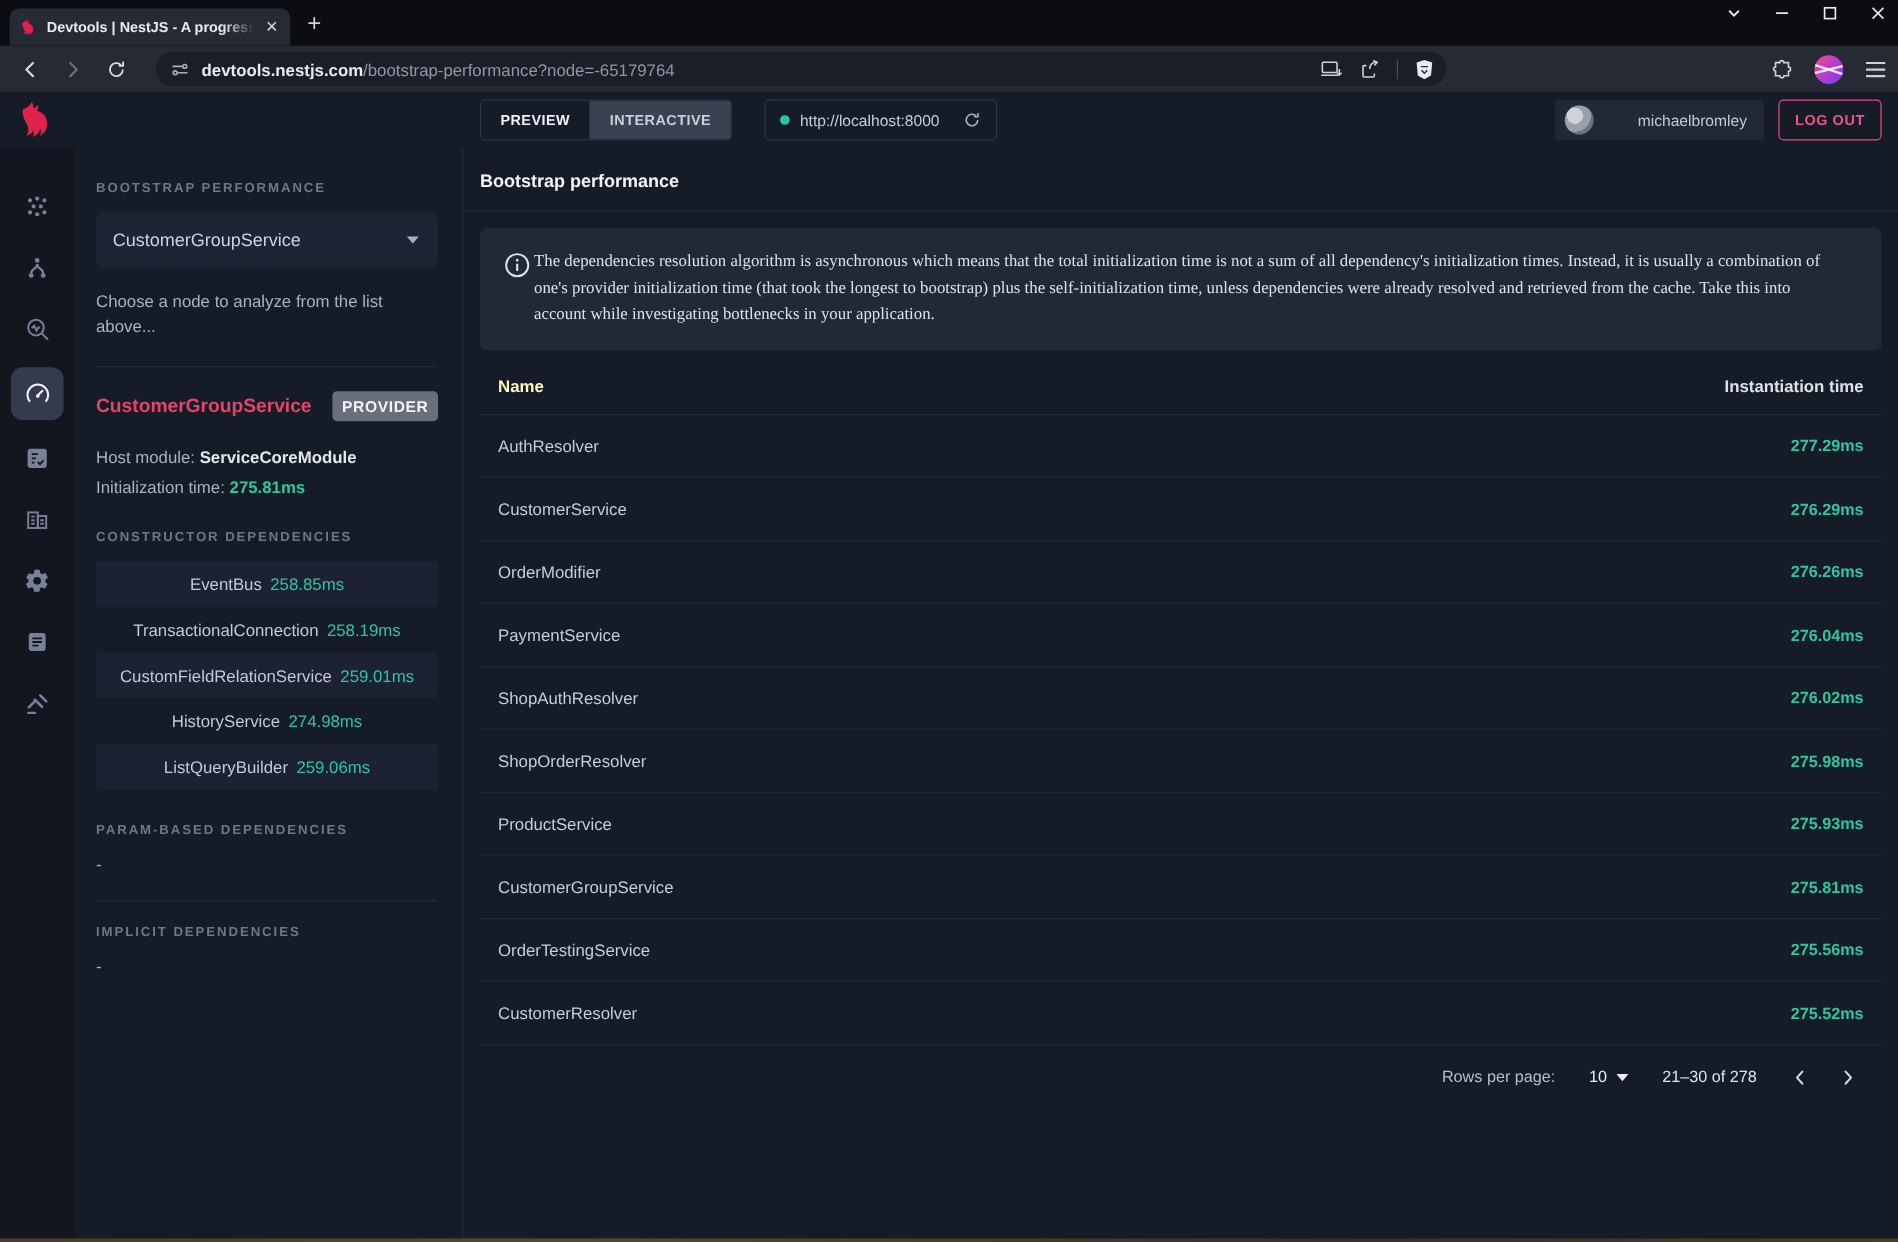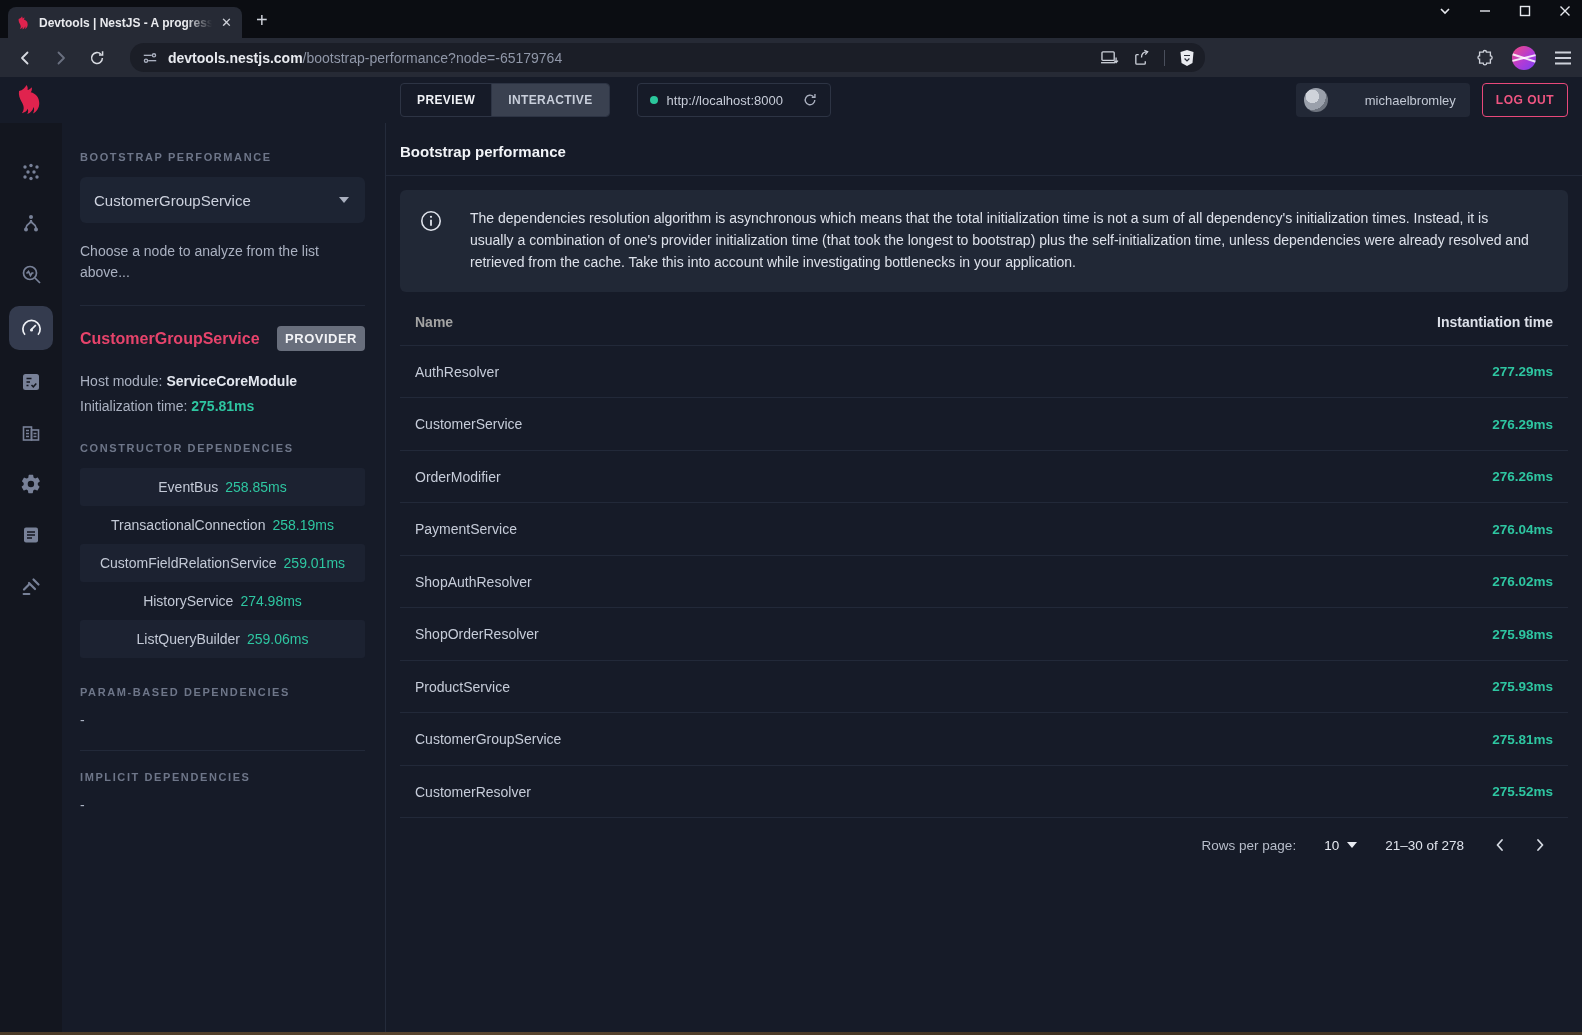--- a/index.html
+++ b/index.html
@@ -72,26 +72,26 @@
   .dep-item { height:38px; display:flex; align-items:center; padding:0 10px; font-size:14px; color:#c3c9d6; border-radius:3px; white-space:nowrap;justify-content:center; }
   .dep-item:nth-child(odd) { background:#1c2231; }
   .dep-time { color:#2ec6a1; font-weight:400; margin-left:7px; }
   .empty-dash { font-size:14px; color:#aab1c1; margin-top:2px; }
 
   
   .main { flex:1; display:flex; flex-direction:column; min-width:0; }
   .main-title-row { padding:20px 14px 14px; border-bottom:1px solid #222939; }
   .main-title { font-size:15px; font-weight:700; color:#f2f4f8; }
   .main-inner { padding:14px 14px 0; }
-  .info-box { background:#212836; border-radius:6px; display:flex; gap:28px; padding:18px 20px; align-items:flex-start; }
+  .info-box { background:#212836; border-radius:6px; display:flex; gap:3px; padding:18px 20px; align-items:flex-start;font-family:Liberation Serif, serif; }
   .info-icon { flex:0 0 auto; color:#dfe3ec; margin-top:2px; }
   .info-text { font-size:14px; color:#dde1ea; line-height:1.57; padding-right:14px; }
   .perf-table { margin-top:8px; }
   .t-head { display:flex; align-items:center; height:46px; border-bottom:1px solid #222939; padding:0 15px; }
-  .t-col-name { flex:1; font-size:14px; font-weight:700; color:#a3a3a3; }
+  .t-col-name { flex:1; font-size:14px; font-weight:700; color:#fef9c3; }
   .t-col-time { font-size:14px; font-weight:700; color:#dce0e9; }
   .t-row { display:flex; align-items:center; height:52.5px; border-bottom:1px solid #222939; padding:0 15px; }
   .t-row-name { flex:1; font-size:14px; color:#c6ccd9; }
   .t-row-time { font-size:13.5px; font-weight:700; color:#2ec6a1; }
   .t-pagination { display:flex; align-items:center; justify-content:flex-end; height:54px; padding-right:20px; gap:28px; }
   .pg-label { font-size:13.5px; color:#b7bdca; }
   .pg-size { display:flex; align-items:center; gap:8px; font-size:13.5px; color:#e8ebf2; }
   .pg-range { font-size:13.5px; color:#dfe3ec; }
   .pg-nav { display:flex; align-items:center; gap:24px; color:#d3d8e1; }
 
@@ -450,20 +450,24 @@
                 </div>
               <div class="t-row">
                   <span class="t-row-name">ProductService</span>
                   <span class="t-row-time">275.93ms</span>
                 </div>
               <div class="t-row">
                   <span class="t-row-name">CustomerGroupService</span>
                   <span class="t-row-time">275.81ms</span>
                 </div>
               <div class="t-row">
+                  <span class="t-row-name">OrderTestingService</span>
+                  <span class="t-row-time">275.56ms</span>
+                </div>
+              <div class="t-row">
                   <span class="t-row-name">CustomerResolver</span>
                   <span class="t-row-time">275.52ms</span>
                 </div>
 
               <div class="t-pagination">
                 <span class="pg-label">Rows per page:</span>
                 <span class="pg-size">
                   <span>10</span>
                   <span class="caret-down" style="border-top-color:#e8ebf2;"></span>
                 </span>

